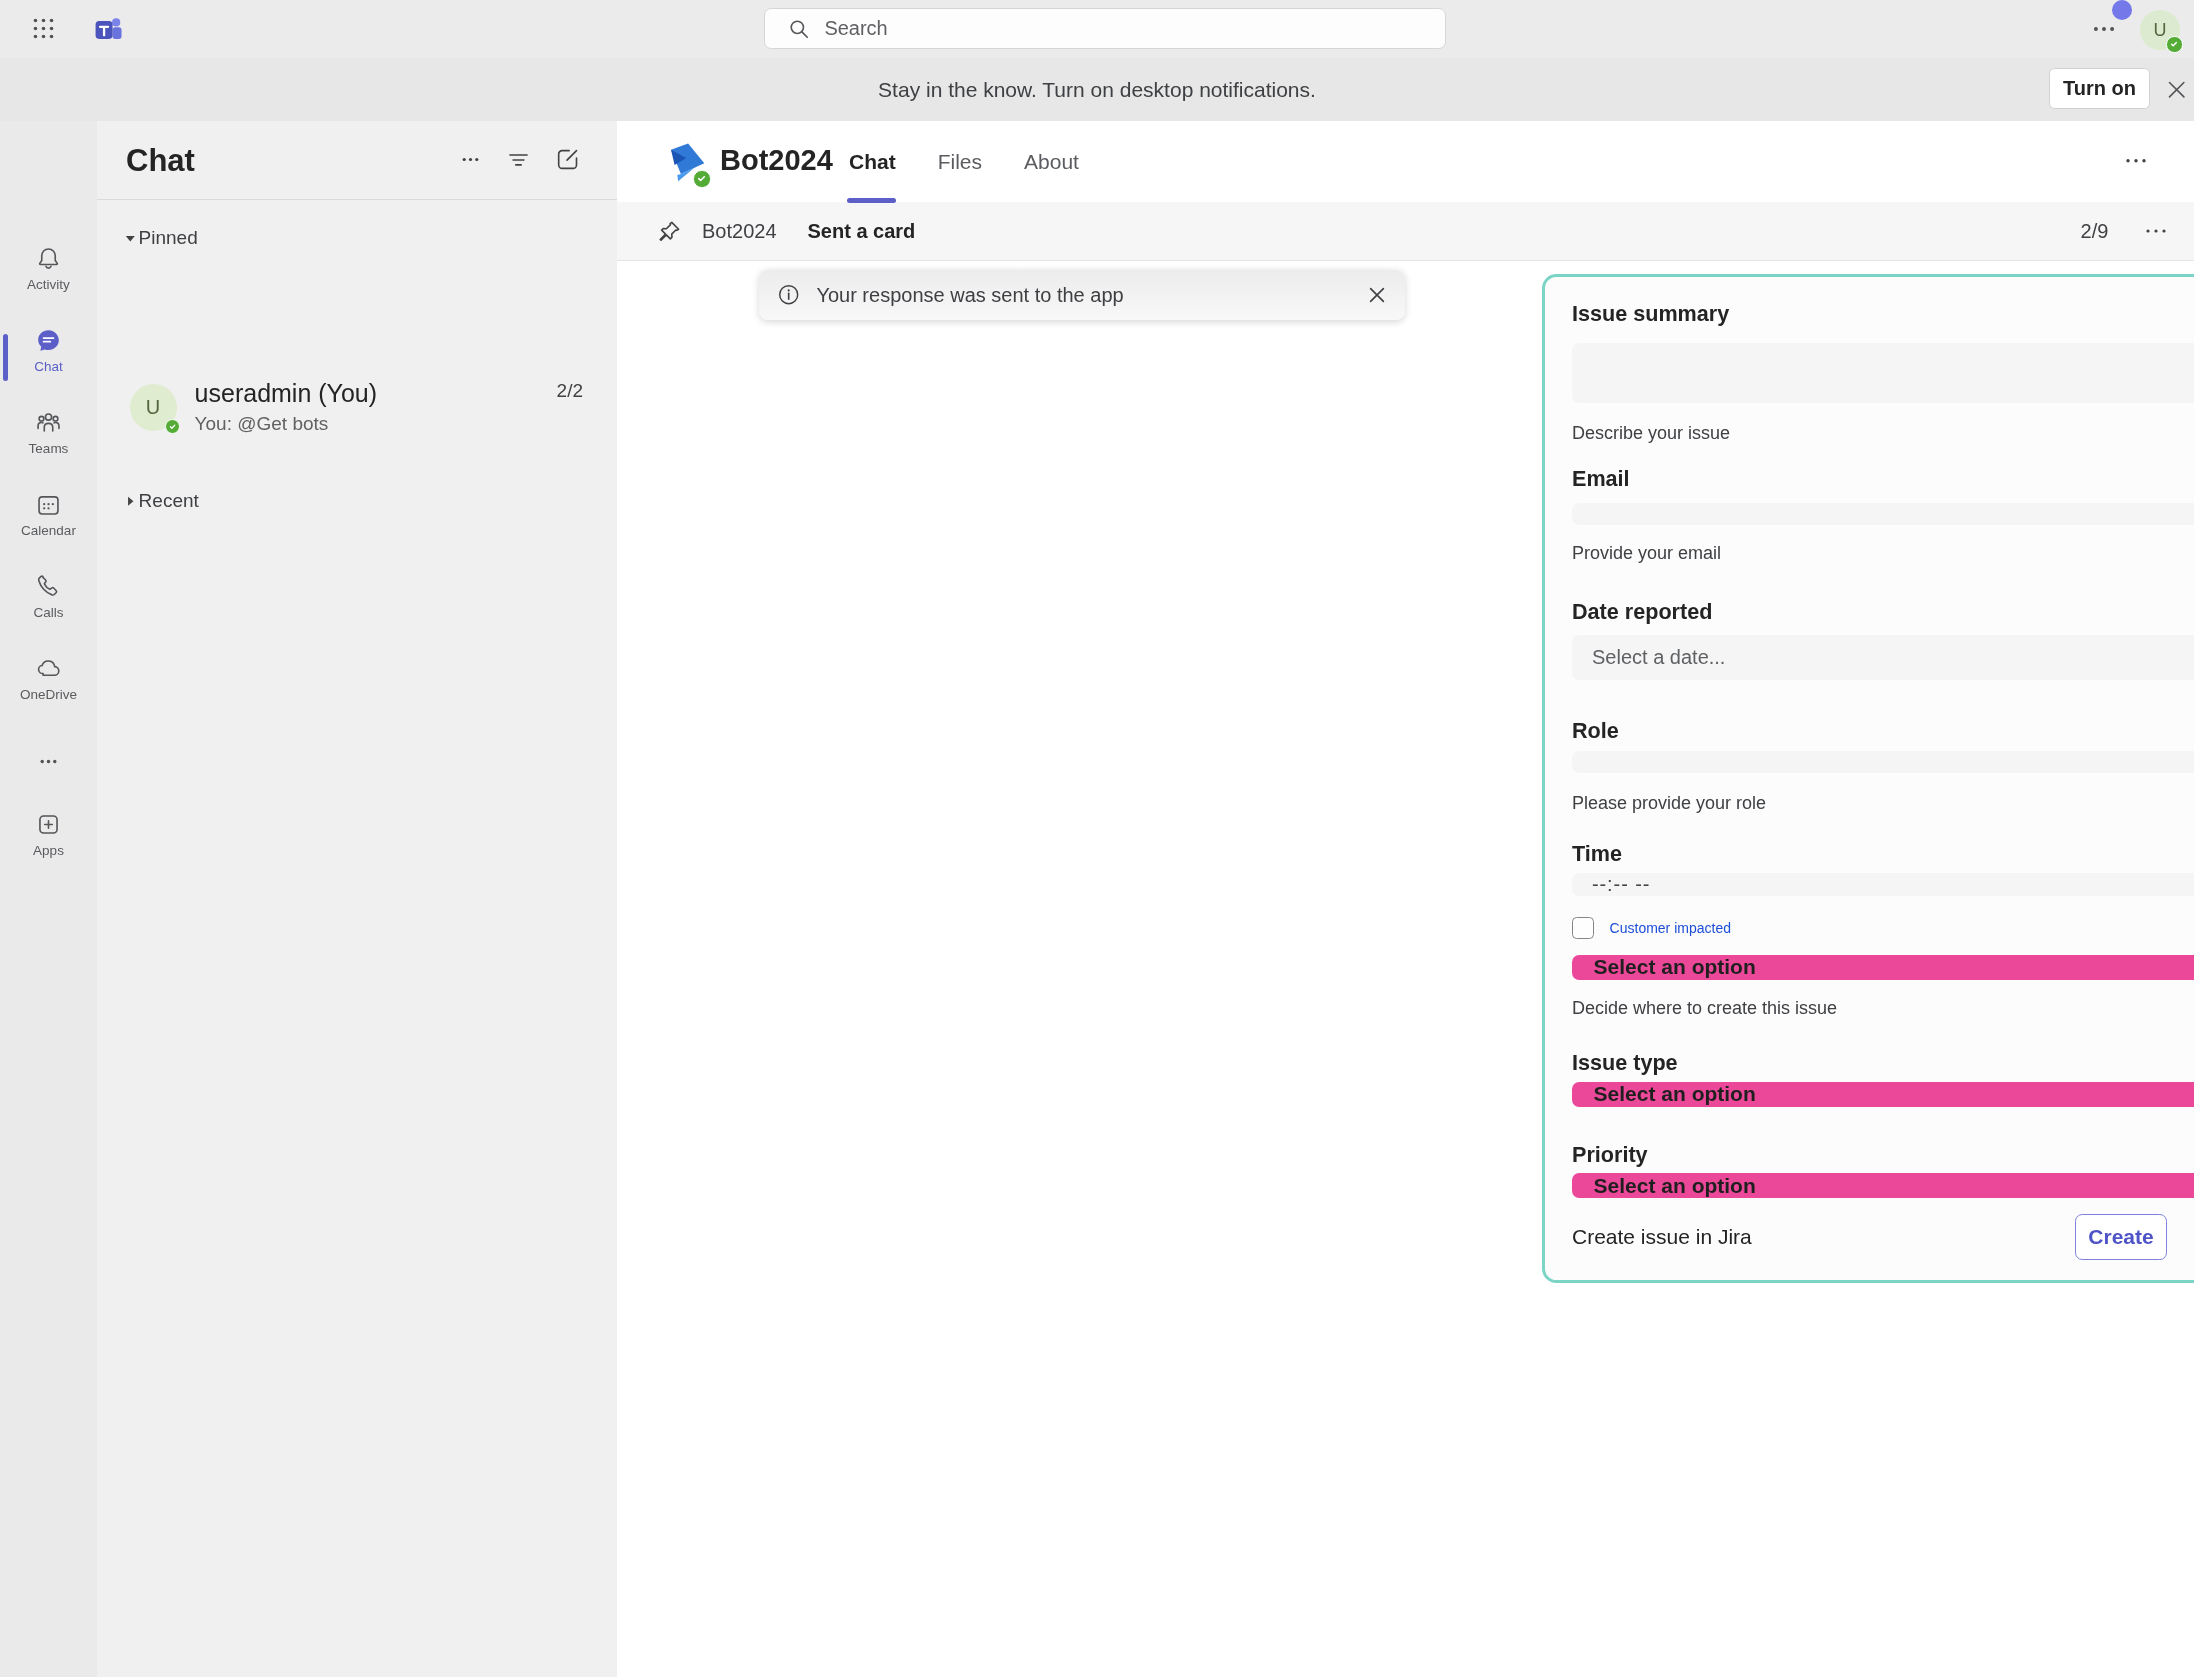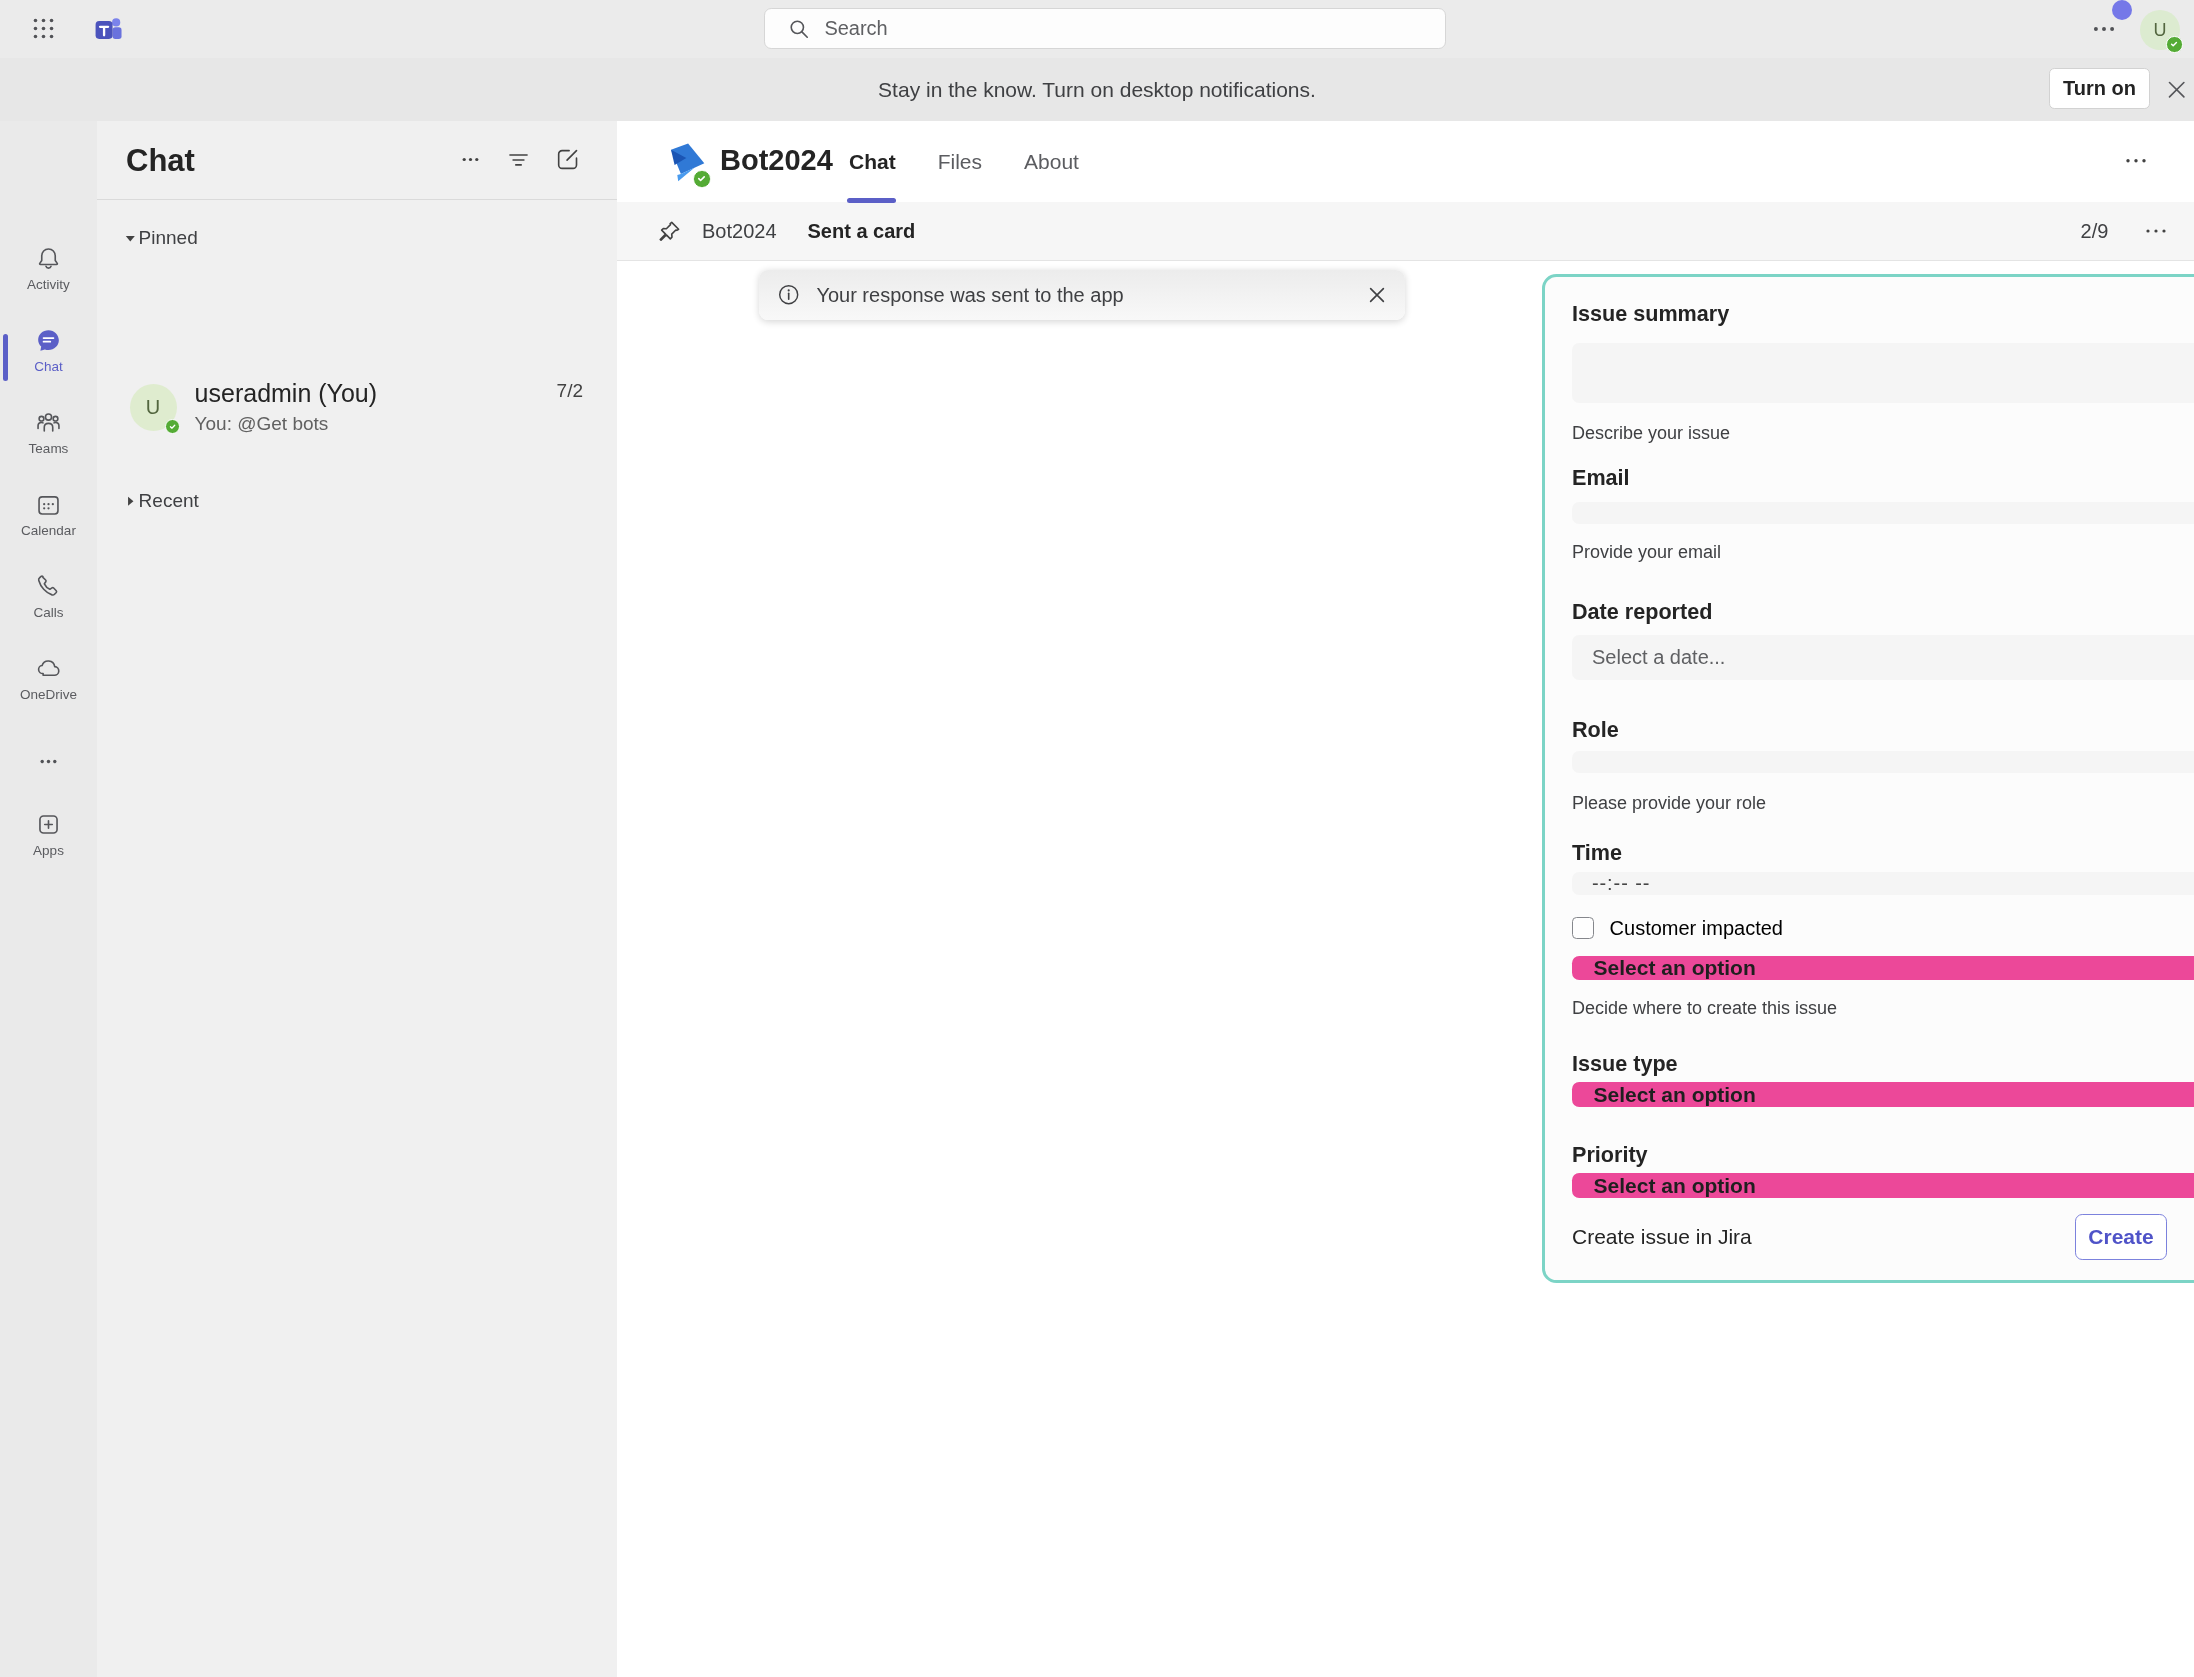--- a/index.html
+++ b/index.html
@@ -80,21 +80,21 @@
   .dd-text{font-size:21px;font-weight:600;color:#1f1f1f;}
   .dd .chev{margin-left:auto;}
   .daterow{margin-top:7.2px;display:flex;align-items:center;}
   .date-input{width:765px;height:45px;}
   .cal-btn{margin-left:29px;width:47px;height:52px;background:#fff;border:0.9px solid #e2e2e2;border-radius:9px;box-shadow:0 1.8px 4.5px rgba(0,0,0,.14);display:flex;align-items:center;justify-content:center;}
   .time-row{margin-top:7.2px;height:45px;}
   .time-text{font-size:20px;color:#454545;letter-spacing:0.9px;}
   .time-row .clock{margin-left:auto;}
   .cb-row{margin-top:21.6px;display:flex;align-items:center;gap:16px;height:25px;}
   .cb-box{width:21.6px;height:21.6px;background:#fefefe;border:0.9px solid #85878c;border-radius:4.5px;box-sizing:border-box;}
-  .cb-label{font-size:20px;color:#000000;}
+  .cb-label{font-size:14px;color:#1d4ed8;}
   .card-footer{margin-top:16px;display:flex;align-items:center;}
   .footer-text{font-size:21px;color:#242424;}
   .create-btn{margin-left:auto;margin-right:243px;width:92px;height:46px;background:#fff;border:1.4px solid #7c82dd;border-radius:7.2px;display:flex;align-items:center;justify-content:center;font-size:21px;font-weight:600;color:#4f53c8;box-sizing:border-box;}
 
   .composer{margin-top:auto;flex:none;padding-bottom:9px;background:linear-gradient(180deg,rgba(255,255,255,0) 0%,#efefef 100%);}
   .composer-input{margin-left:142px;width:1318px;height:63px;background:#fff;border:0.9px solid #dadada;border-radius:9px;box-sizing:border-box;display:flex;align-items:flex-start;padding:14.4px 20px;}
   .composer-input .ph-gray{font-size:21px;color:#6a6b6e;}
   .composer-toolbar{margin:9px 0 0 137px;display:flex;align-items:center;gap:20px;width:1917px;}
   .tool{width:27px;height:27px;flex:none;}
 </style>
@@ -302,21 +302,21 @@
         <span class="badge">
           <svg width="7.2" height="7.2" viewBox="0 0 10 10">
               <path d="M2 5.2l2 2 4-4" stroke="#fff" stroke-width="1.8" fill="none" stroke-linecap="round" stroke-linejoin="round"></path>
             </svg>
         </span>
       </div>
       <div class="ci-texts">
         <span class="ci-name">useradmin (You)</span>
         <span class="ci-preview">You: @Get bots</span>
       </div>
-      <span class="ci-meta">7/2</span>
+      <span class="ci-meta">2/2</span>
     </div>
 
     <div class="section-row" style="top:369px">
       <span class="caret">
         <svg width="12.6" height="12.6" viewBox="0 0 14 14">
             <path d="M4.5 2l6 5-6 5z" fill="#424242"></path>
           </svg>
       </span>
       <span>Recent</span>
     </div>

